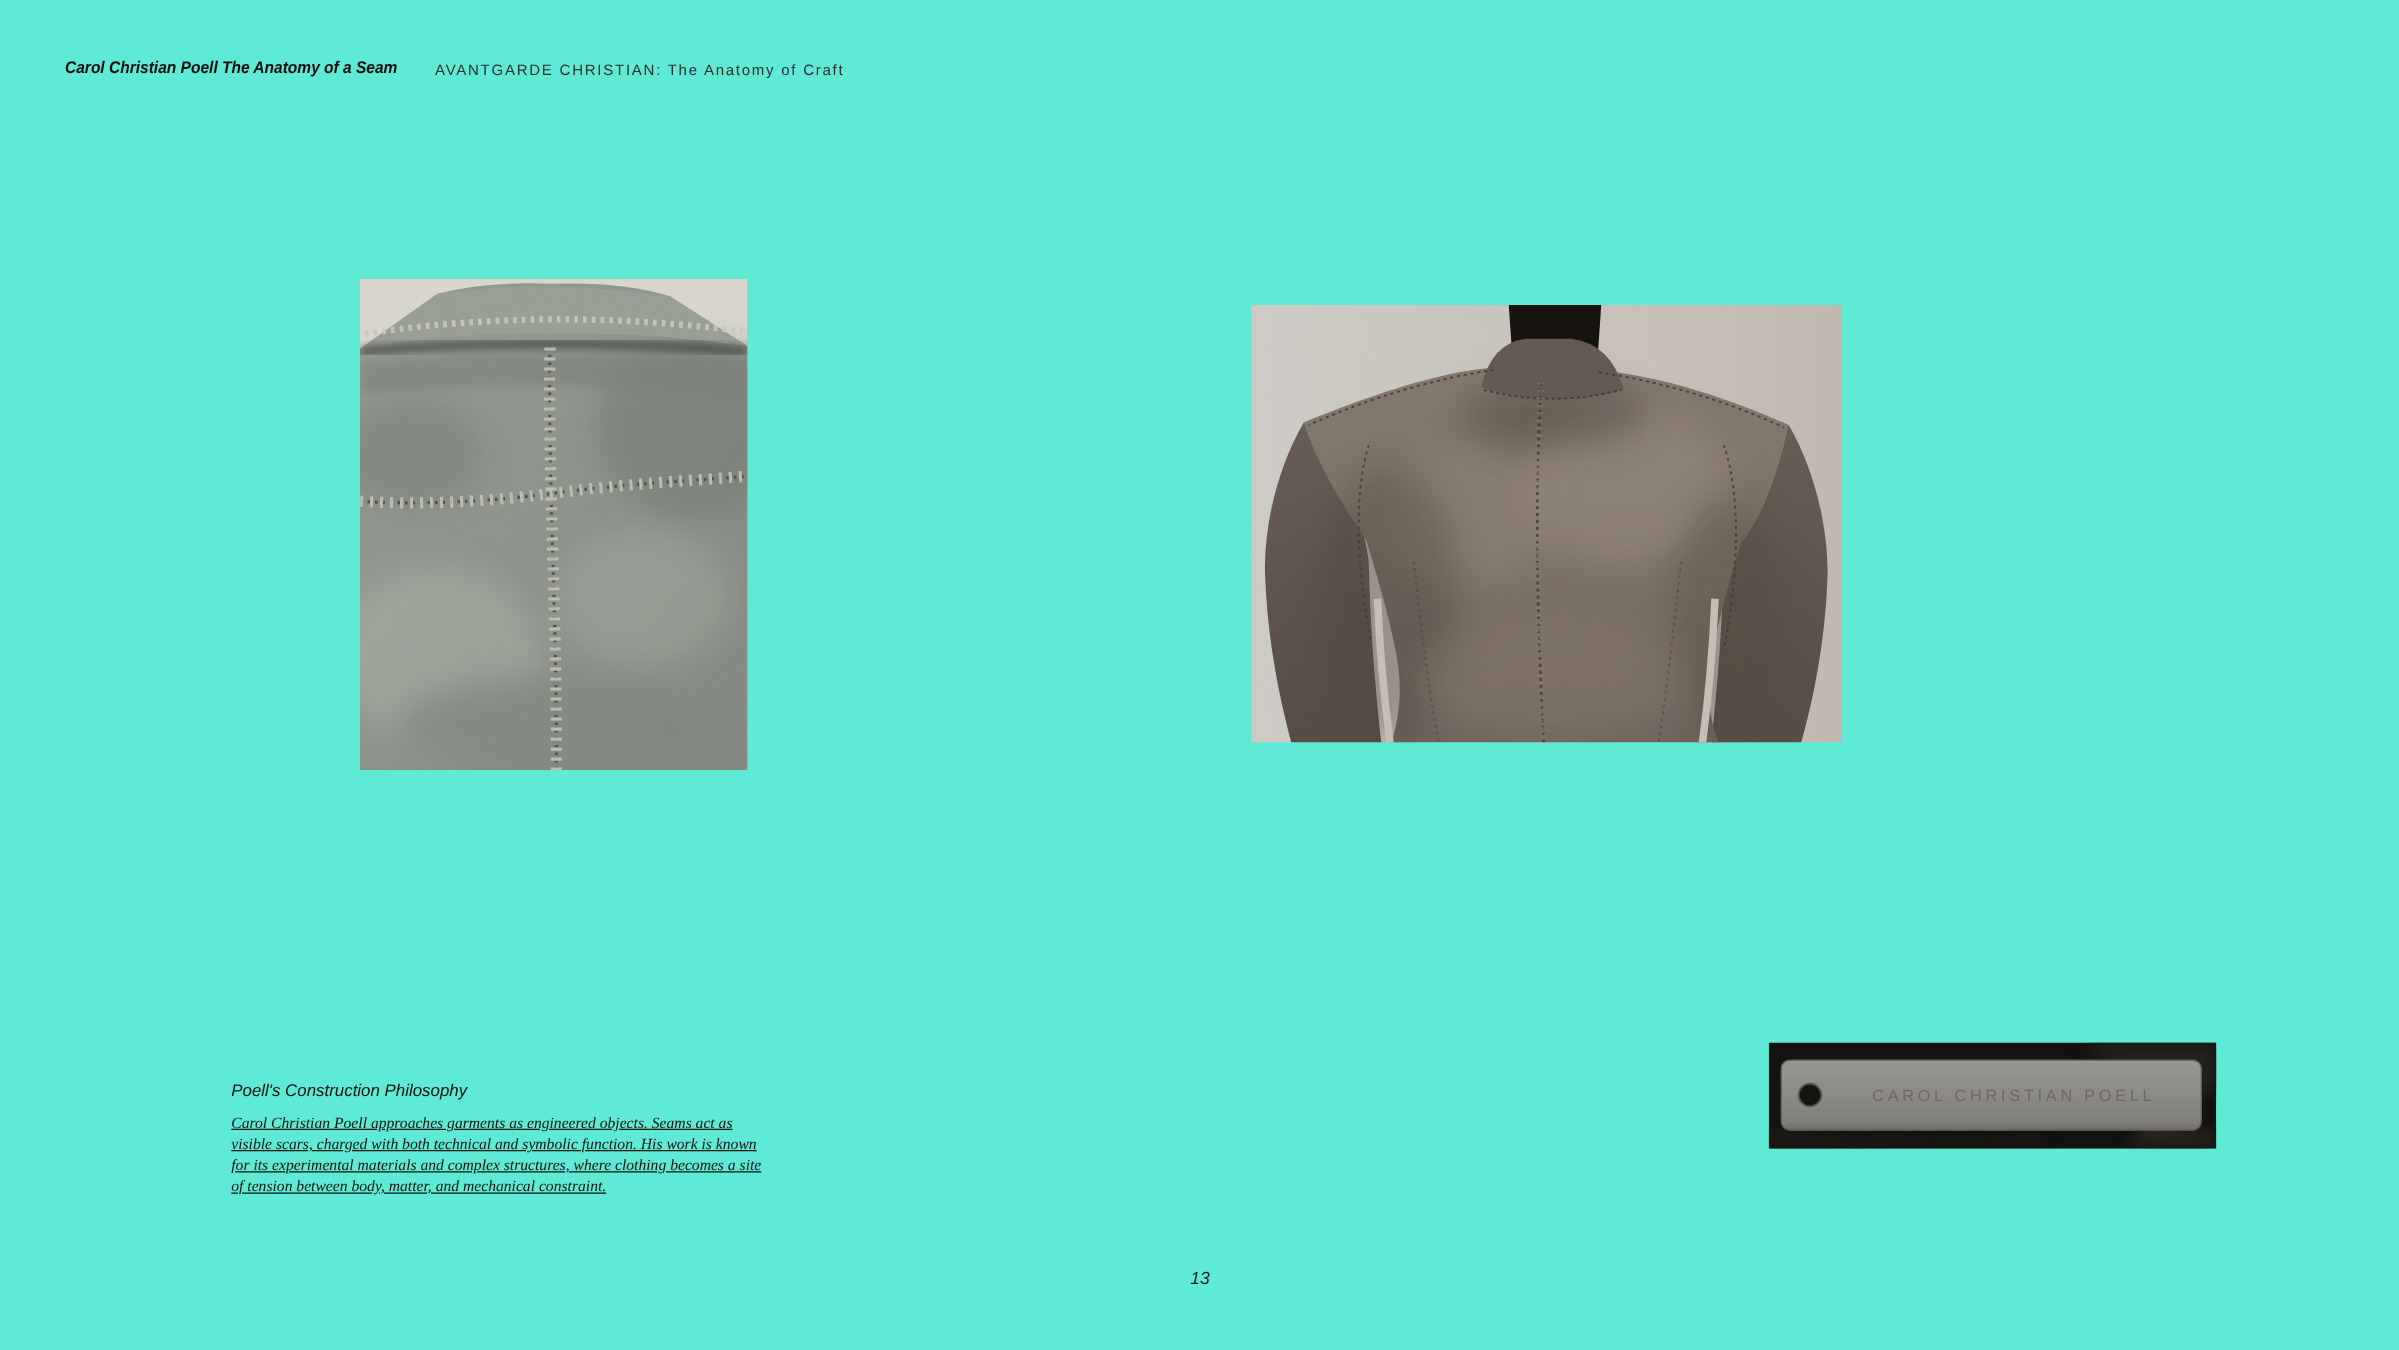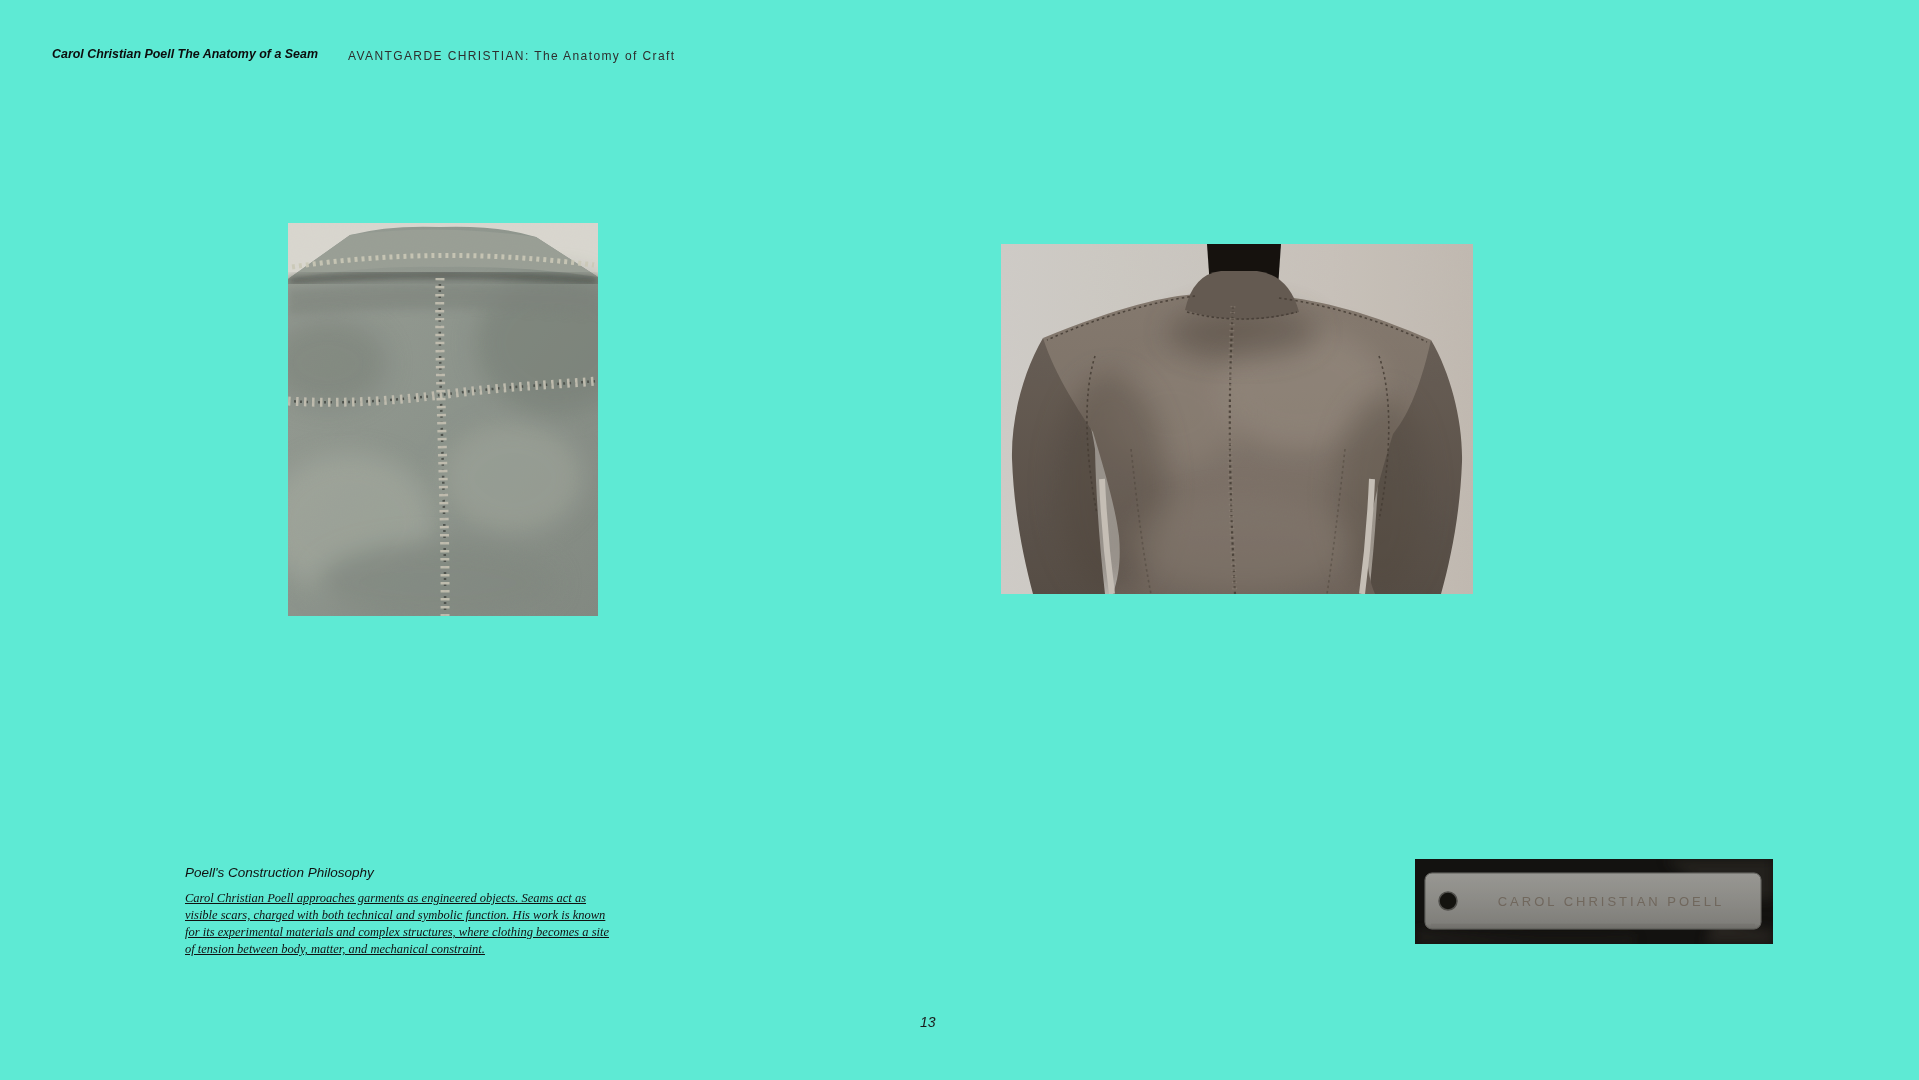--- a/index.html
+++ b/index.html
@@ -10,29 +10,29 @@
   .book-title{position:absolute;left:52px;top:46px;font:italic 700 13.5px/16px "Liberation Sans",sans-serif;
               color:#0c0c0c;transform:scaleX(.92);transform-origin:left center;white-space:nowrap;}
   .chapter-title{position:absolute;left:348px;top:49px;font:400 12px/14px "Liberation Sans",sans-serif;
               letter-spacing:1.4px;color:#2e2e2e;white-space:nowrap;}
 
   
   .fig{position:absolute;display:block;}
   .fig svg{display:block;}
   #fig-seam{left:248px;top:207px;width:310px;height:393px;}
   #fig-jacket{left:961px;top:228px;width:472px;height:350px;}
-  #fig-label{left:1375px;top:843px;width:358px;height:85px;}
+  #fig-label{left:1375px;top:818px;width:358px;height:85px;}
 
   
   .text-block{position:absolute;left:185px;top:865px;width:424px;color:#111;}
   .text-block h2{margin:0 0 9px 0;font:italic 400 13.5px/16px "Liberation Sans",sans-serif;}
   .text-block p{margin:0;font:italic 400 12.5px/17px "Liberation Serif",serif;text-decoration:underline;}
 
   
-  .page-number{position:absolute;left:920px;top:1014px;width:80px;text-align:left;
+  .page-number{position:absolute;left:920px;top:1014px;width:80px;text-align:center;
                font:italic 400 14px/16px "Liberation Sans",sans-serif;color:#1a1a1a;}
 </style>
 </head>
 <body>
 
 <div id="page">
 
   <div class="book-title">Carol Christian Poell The Anatomy of a Seam</div>
   <div class="chapter-title">AVANTGARDE CHRISTIAN: The Anatomy of Craft</div>
 

